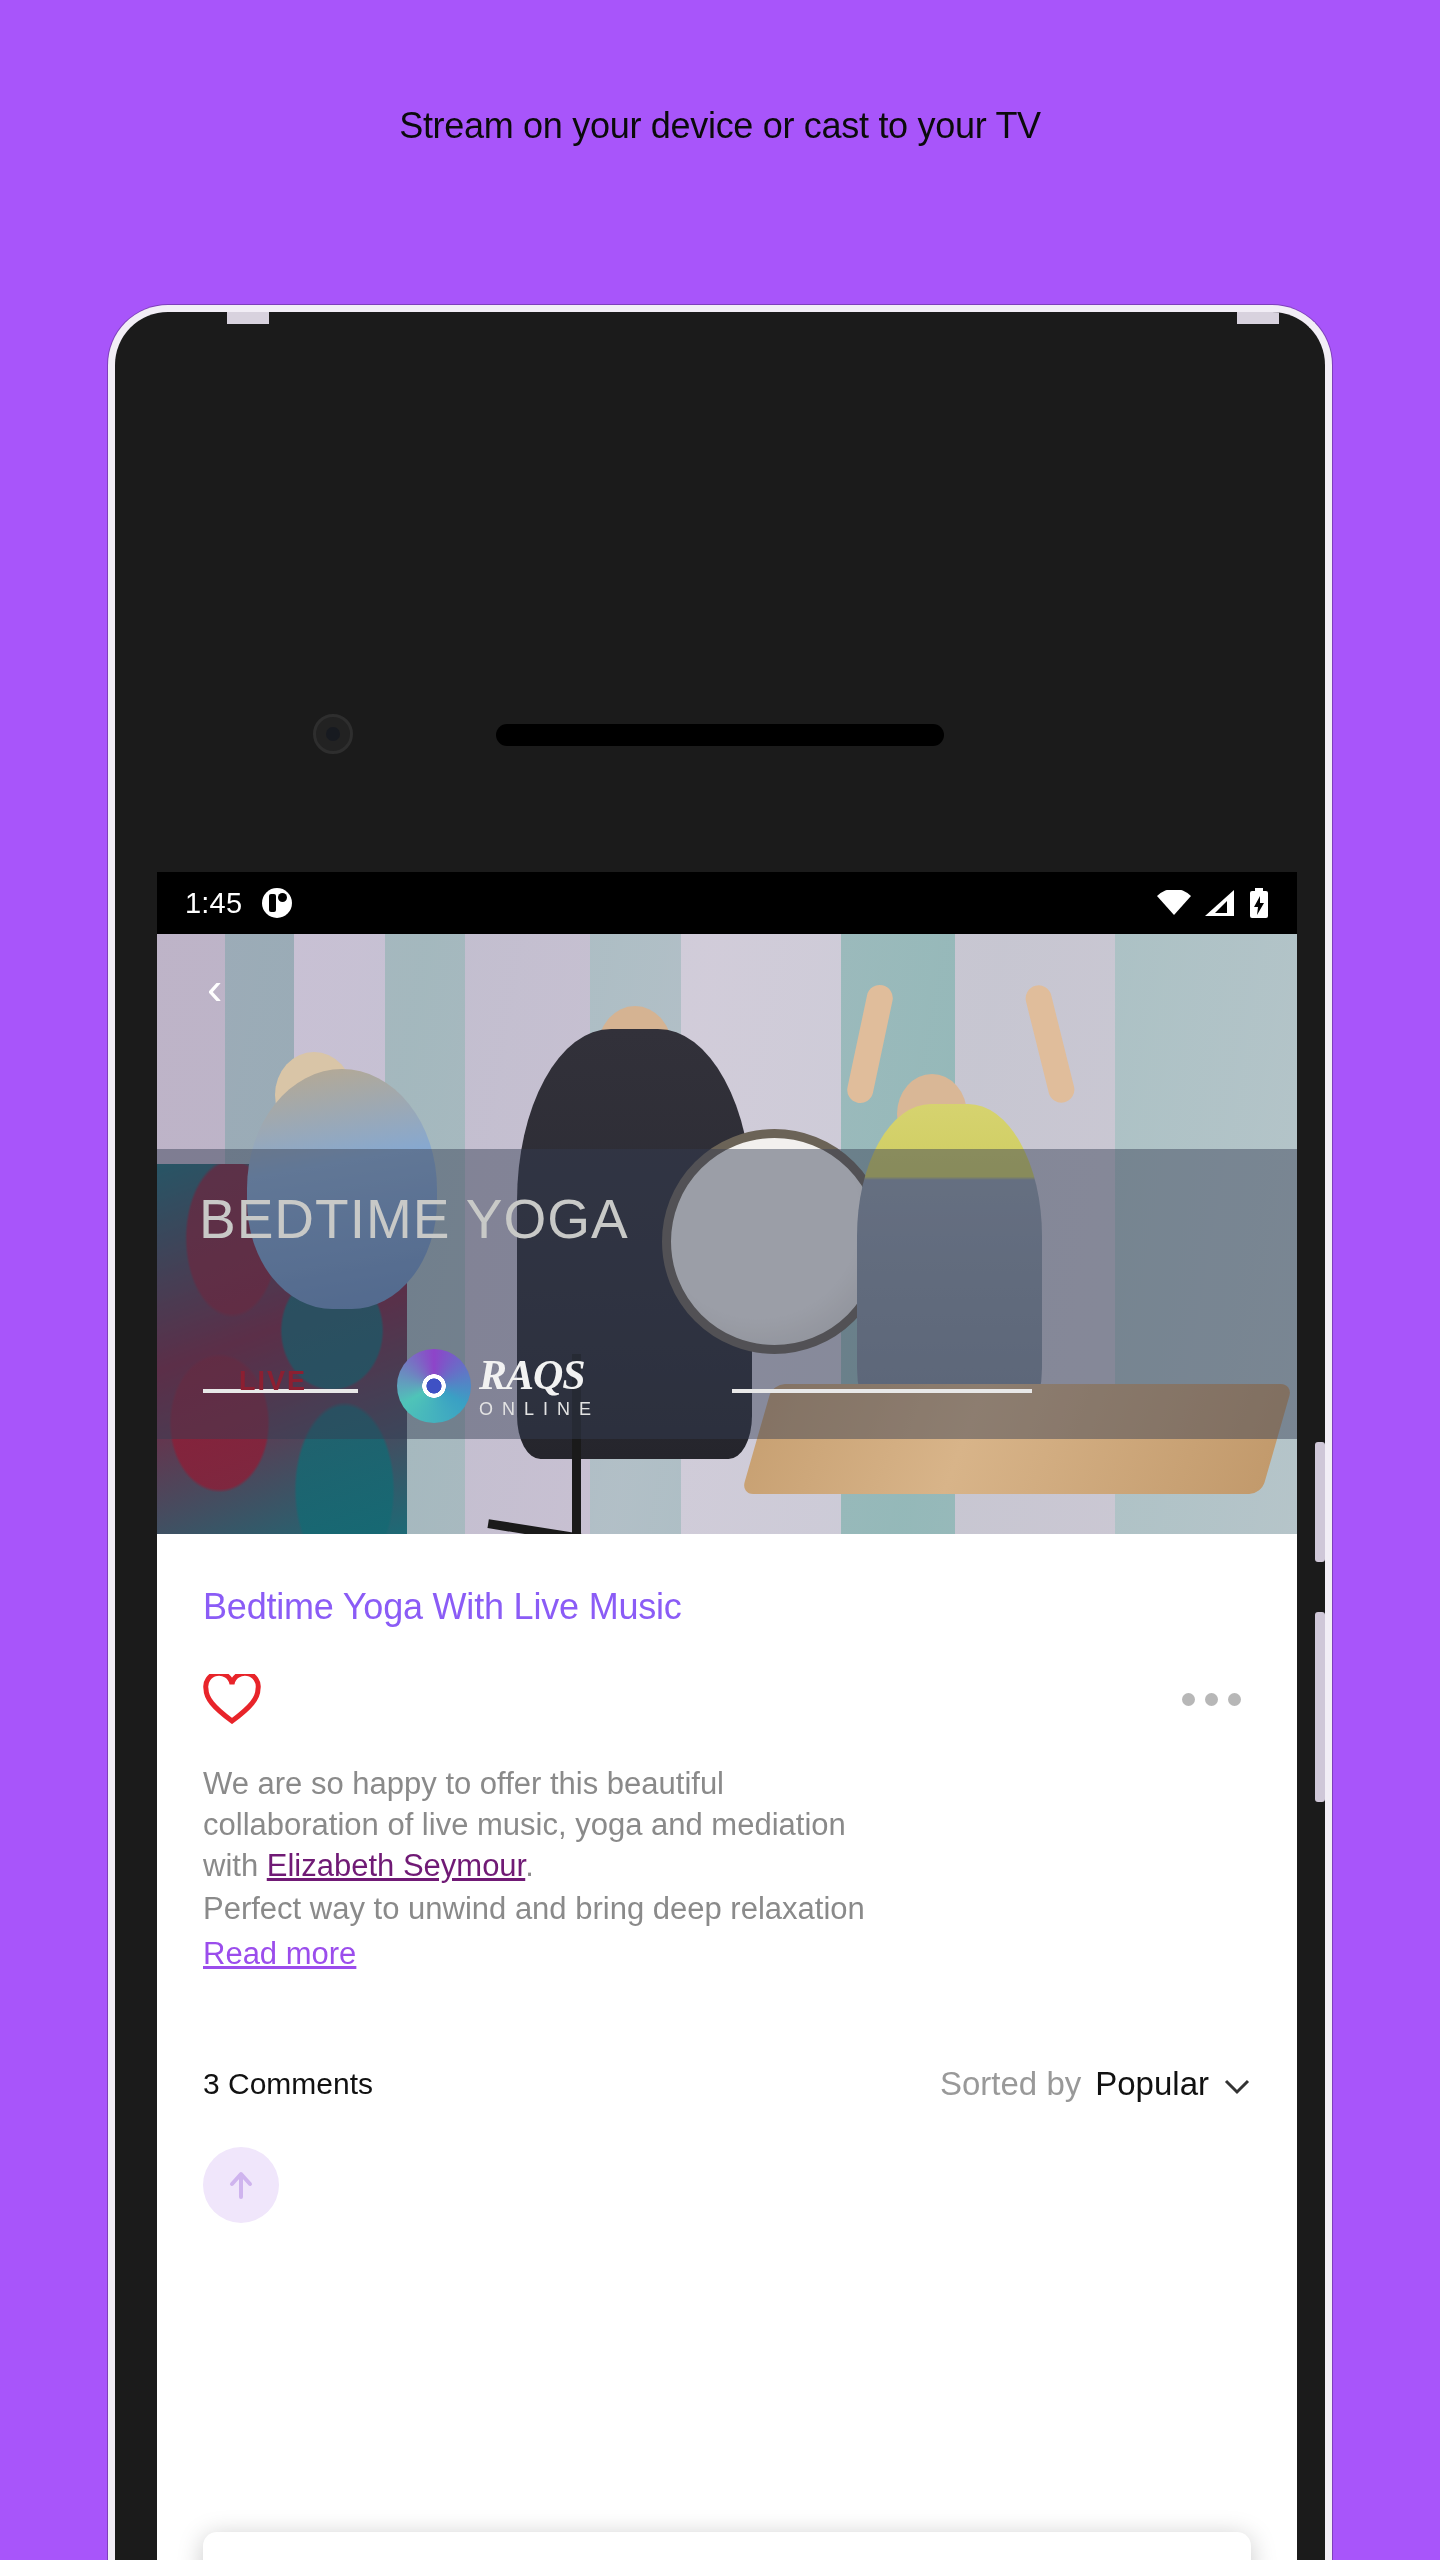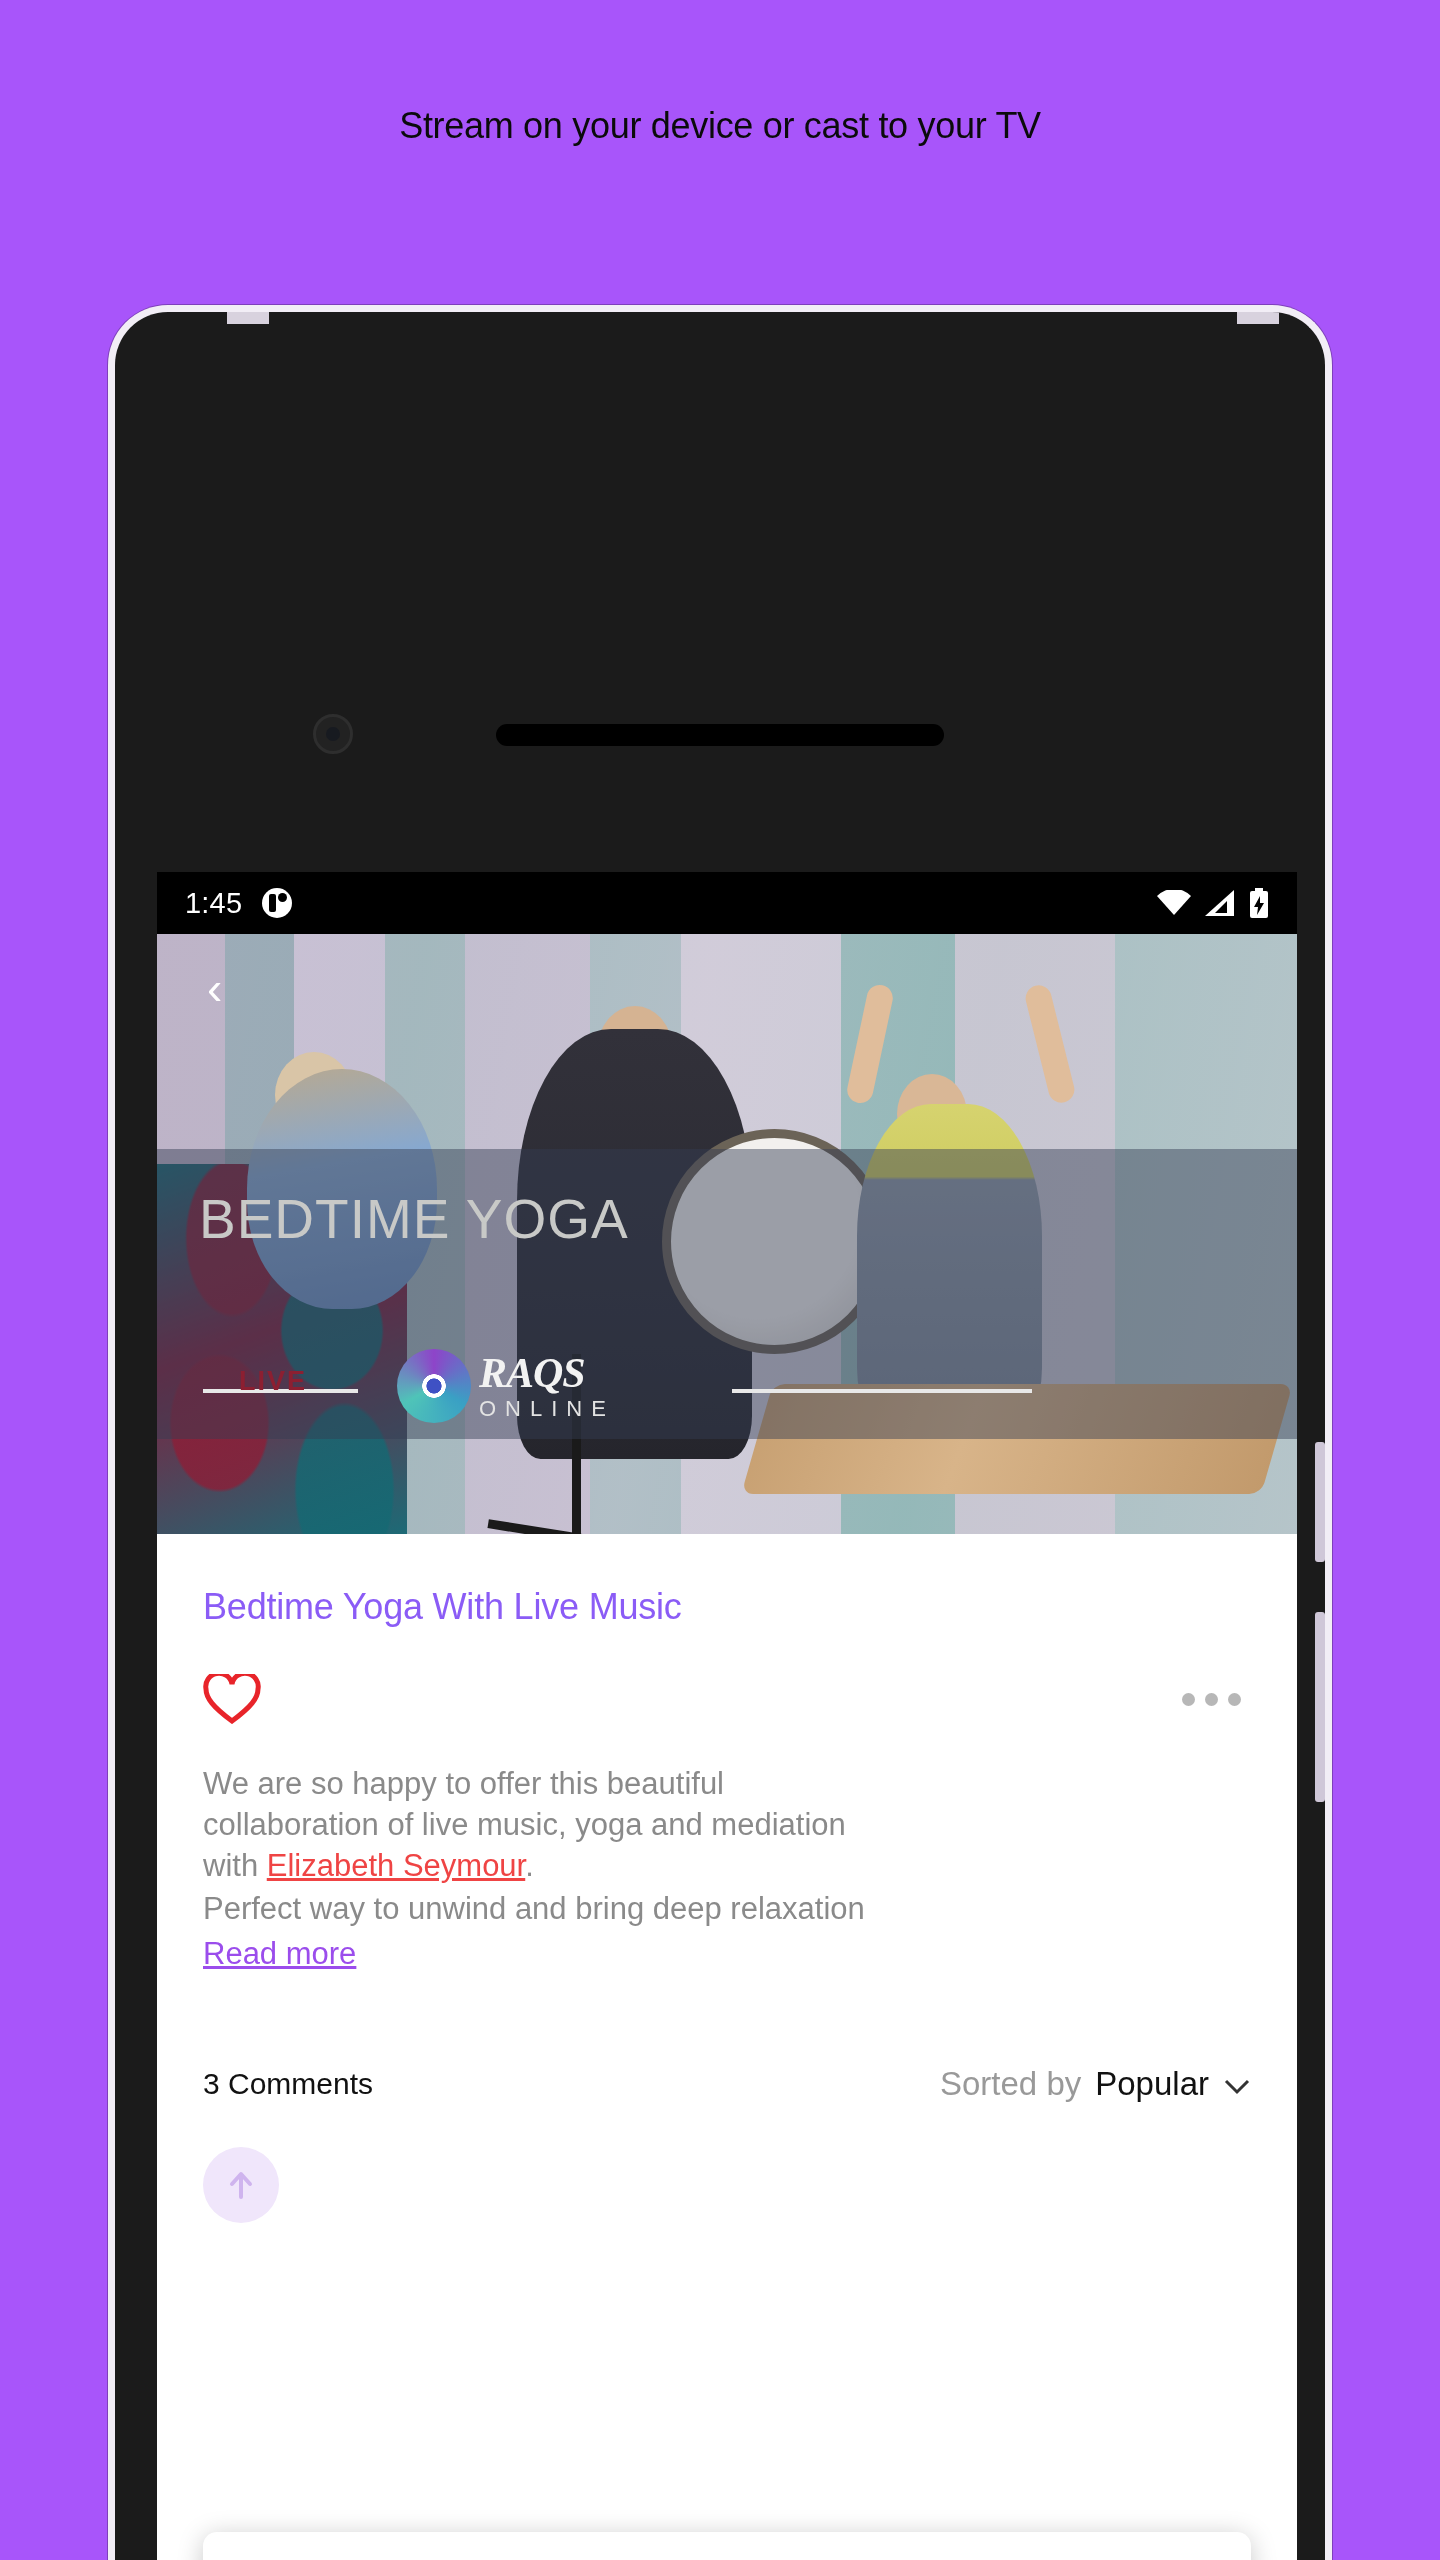--- a/index.html
+++ b/index.html
@@ -176,21 +176,21 @@
   .raqs-mandala {
     width:74px; height:74px; border-radius:50%;
     background:
       radial-gradient(circle at 50% 50%, #3f51c4 0 14%, transparent 15%),
       radial-gradient(circle at 50% 50%, #ffffff 0 22%, transparent 23%),
       conic-gradient(from 0deg, #8e44c9, #3aa0c4, #4fc4b8, #8e44c9);
   }
   .raqs-text { display:flex; flex-direction:column; line-height:1; }
   .raqs-name { font-size:42px; color:#f2f2f2; font-style:italic; font-weight:700; letter-spacing:-1px;
     font-family:Liberation Serif, serif; }
-  .raqs-sub { font-size:22px; color:#e3e3e3; letter-spacing:9px; margin-top:4px; }
+  .raqs-sub { font-size:18px; color:#e3e3e3; letter-spacing:9px; margin-top:4px; }
 
   .back-arrow {
     position:absolute; left:50px; top:32px; width:46px; height:46px;
     color:#fff; font-size:46px; line-height:44px; font-weight:300;
   }
 
   
   .content { padding: 0 46px; background:#fff; }
   .video-title {
     font-size: 36px; color:#8b5cf6; font-weight:400;
@@ -201,21 +201,21 @@
     padding: 46px 0 0 0;
   }
   .heart-btn { width:58px; height:50px; }
   .kebab { display:flex; gap:10px; padding-right:10px; }
   .kebab i { width:13px; height:13px; border-radius:50%; background:#b7b7b7; display:block; }
 
   .desc {
     padding-top: 40px;
     font-size: 31px; line-height: 1.32; color:#8a8a8a; font-weight:400;
   }
-  .link { color:#ef4444; text-decoration:underline; }
+  .link { color:#701a75; text-decoration:underline; }
   .desc-2 { padding-top: 2px; }
   .read-more { display:inline-block; margin-top:4px; font-size:31px; color:#9b4dec; text-decoration:underline; }
 
   .comments-head {
     display:flex; align-items:center; justify-content:space-between;
     padding: 90px 0 0 0;
   }
   .comments-count { font-size:30px; color:#111; }
   .sorted-wrap { display:flex; align-items:center; gap:14px; font-size:33px; }
   .sorted-label { color:#999; }

